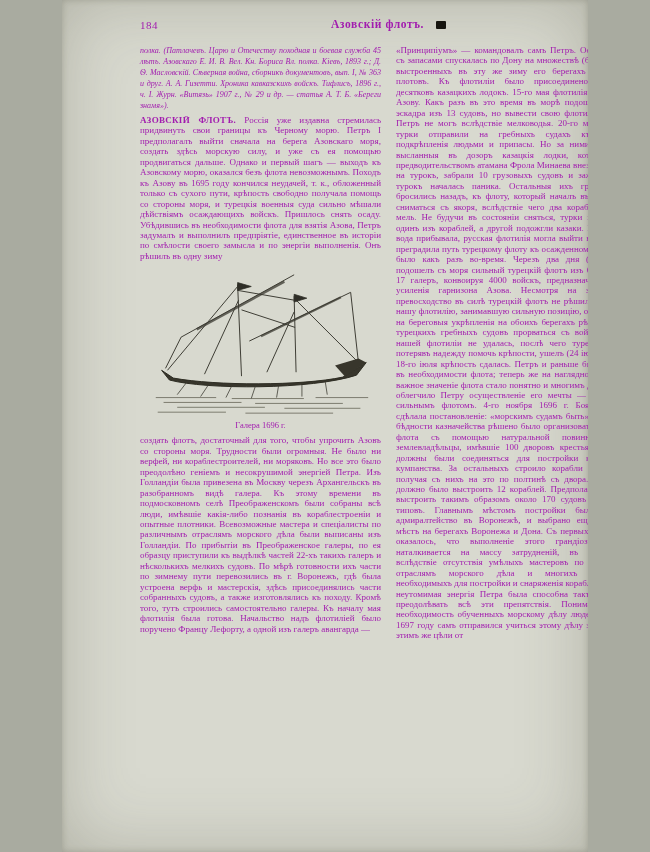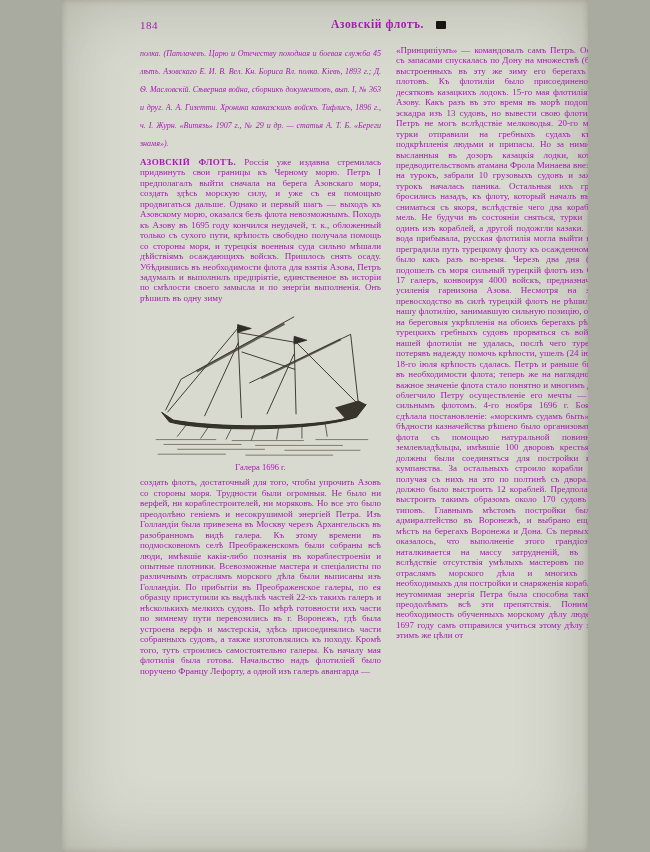--- a/index.html
+++ b/index.html
@@ -10,21 +10,21 @@
     font-family:"Liberation Serif","DejaVu Serif",serif;color:#a21caf;
   }
   .content{position:absolute;left:78px;top:14px;width:497px;}
   .hdr{position:relative;height:26px;}
   .pagenum{position:absolute;left:0;top:5px;font-size:11px;letter-spacing:.5px;}
   .runtitle{position:absolute;left:0;right:0;top:4px;text-align:center;font-weight:bold;font-size:11.5px;letter-spacing:.6px;}
   .blot{display:inline-block;width:10px;height:8px;background:#16150f;border-radius:1px;margin-left:12px;vertical-align:-1px;}
   .cols{display:flex;gap:15px;margin-top:5px;}
   .col{width:241px;text-align:justify;font-size:9px;line-height:10.45px;}
   .col p{margin:0;}
-  .biblio{font-size:8px;line-height:18px;font-style:italic;}
+  .biblio{font-size:8px;line-height:11px;font-style:italic;}
   .lead b{font-weight:bold;letter-spacing:.3px;}
   .gap{height:4px;}
   figure{margin:6px 0 3px 0;text-align:center;}
   .caption{font-size:8.5px;line-height:10px;margin:1px 0 5px 0;font-style:normal;}
   svg{display:block;margin:0 auto;}
 </style>
 </head>
 <body>
 
 <div class="page">

